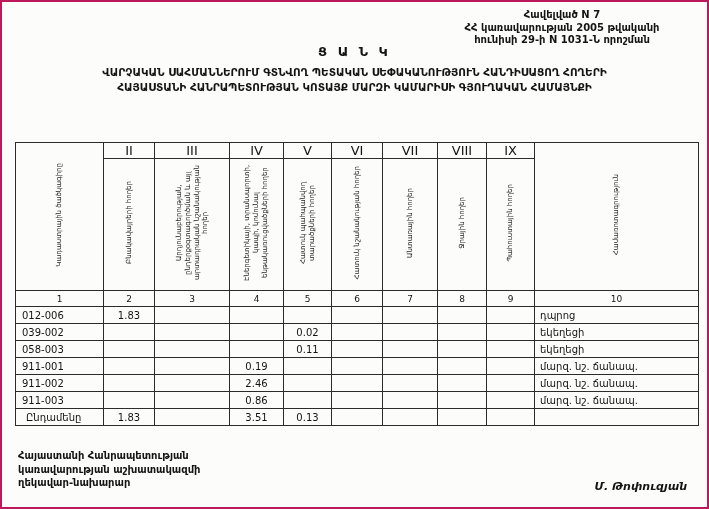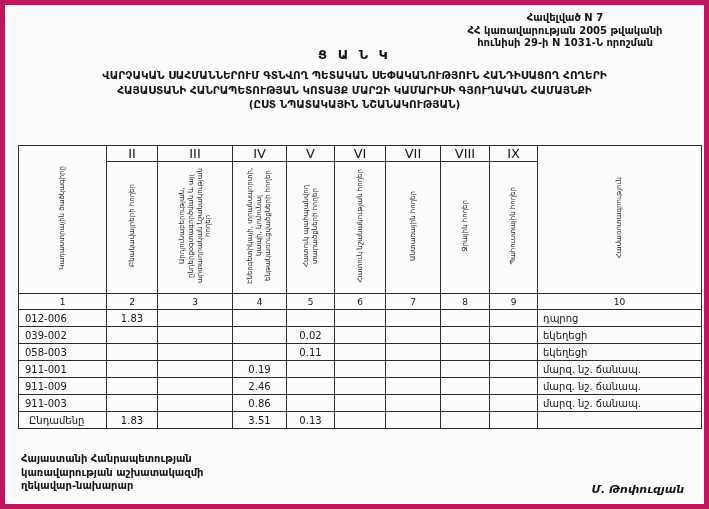--- a/index.html
+++ b/index.html
@@ -1,21 +1,21 @@
 <!DOCTYPE html>
 <html><head>
 <meta charset="utf-8">
 <style>
   * { margin:0; padding:0; box-sizing:border-box; }
   html,body { background:#9a9a9a; }
   body { font-family:"DejaVu Sans", sans-serif; }
   .page {
     position:relative; width:709px; height:509px; margin:0 auto;
     background:#fcfcfa; color:#141414; overflow:hidden;
-    border:5px solid #be185d;
+    border:2px solid #be185d;
     text-decoration:underline;
   }
   .appendix {
     position:absolute; top:7px; left:420px; width:280px;
     text-align:center; font-size:10px; font-weight:bold; line-height:1.25;
   }
   .doc-title {
     position:absolute; top:42px; left:0; width:100%;
     text-align:center; font-size:13px; font-weight:bold; letter-spacing:3px;
   }
@@ -62,21 +62,20 @@
     <div>Հավելված N 7</div>
     <div>ՀՀ կառավարության 2005 թվականի</div>
     <div>հունիսի 29-ի N 1031-Ն որոշման</div>
   </div>
 
   <div class="doc-title">Ց Ա Ն Կ</div>
 
   <div class="subtitle">
     <div>ՎԱՐՉԱԿԱՆ ՍԱՀՄԱՆՆԵՐՈՒՄ ԳՏՆՎՈՂ ՊԵՏԱԿԱՆ ՍԵՓԱԿԱՆՈՒԹՅՈՒՆ ՀԱՆԴԻՍԱՑՈՂ ՀՈՂԵՐԻ</div>
     <div>ՀԱՅԱՍՏԱՆԻ ՀԱՆՐԱՊԵՏՈՒԹՅԱՆ ԿՈՏԱՅՔ ՄԱՐԶԻ ԿԱՄԱՐԻՍԻ ԳՅՈՒՂԱԿԱՆ ՀԱՄԱՅՆՔԻ</div>
-    <div>(ԸՍՏ ՆՊԱՏԱԿԱՅԻՆ ՆՇԱՆԱԿՈՒԹՅԱՆ)</div>
   </div>
 
   <table class="doc-table">
     <colgroup>
       <col style="width:88px">
         <col style="width:51px">
         <col style="width:75px">
       <col style="width:54px">
         <col style="width:48px">
         <col style="width:51px">
@@ -176,21 +175,21 @@
           <td class="cell-num"></td>
           <td class="cell-num">0.19</td>
           <td class="cell-num"></td>
           <td class="cell-num"></td>
           <td class="cell-num"></td>
           <td class="cell-num"></td>
           <td class="cell-num"></td>
           <td class="cell-desc">մարզ. նշ. ճանապ.</td>
         </tr>
         <tr>
-          <td class="cell-code">911-009</td>
+          <td class="cell-code">911-002</td>
           <td class="cell-num"></td>
           <td class="cell-num"></td>
           <td class="cell-num">2.46</td>
           <td class="cell-num"></td>
           <td class="cell-num"></td>
           <td class="cell-num"></td>
           <td class="cell-num"></td>
           <td class="cell-num"></td>
           <td class="cell-desc">մարզ. նշ. ճանապ.</td>
         </tr>

